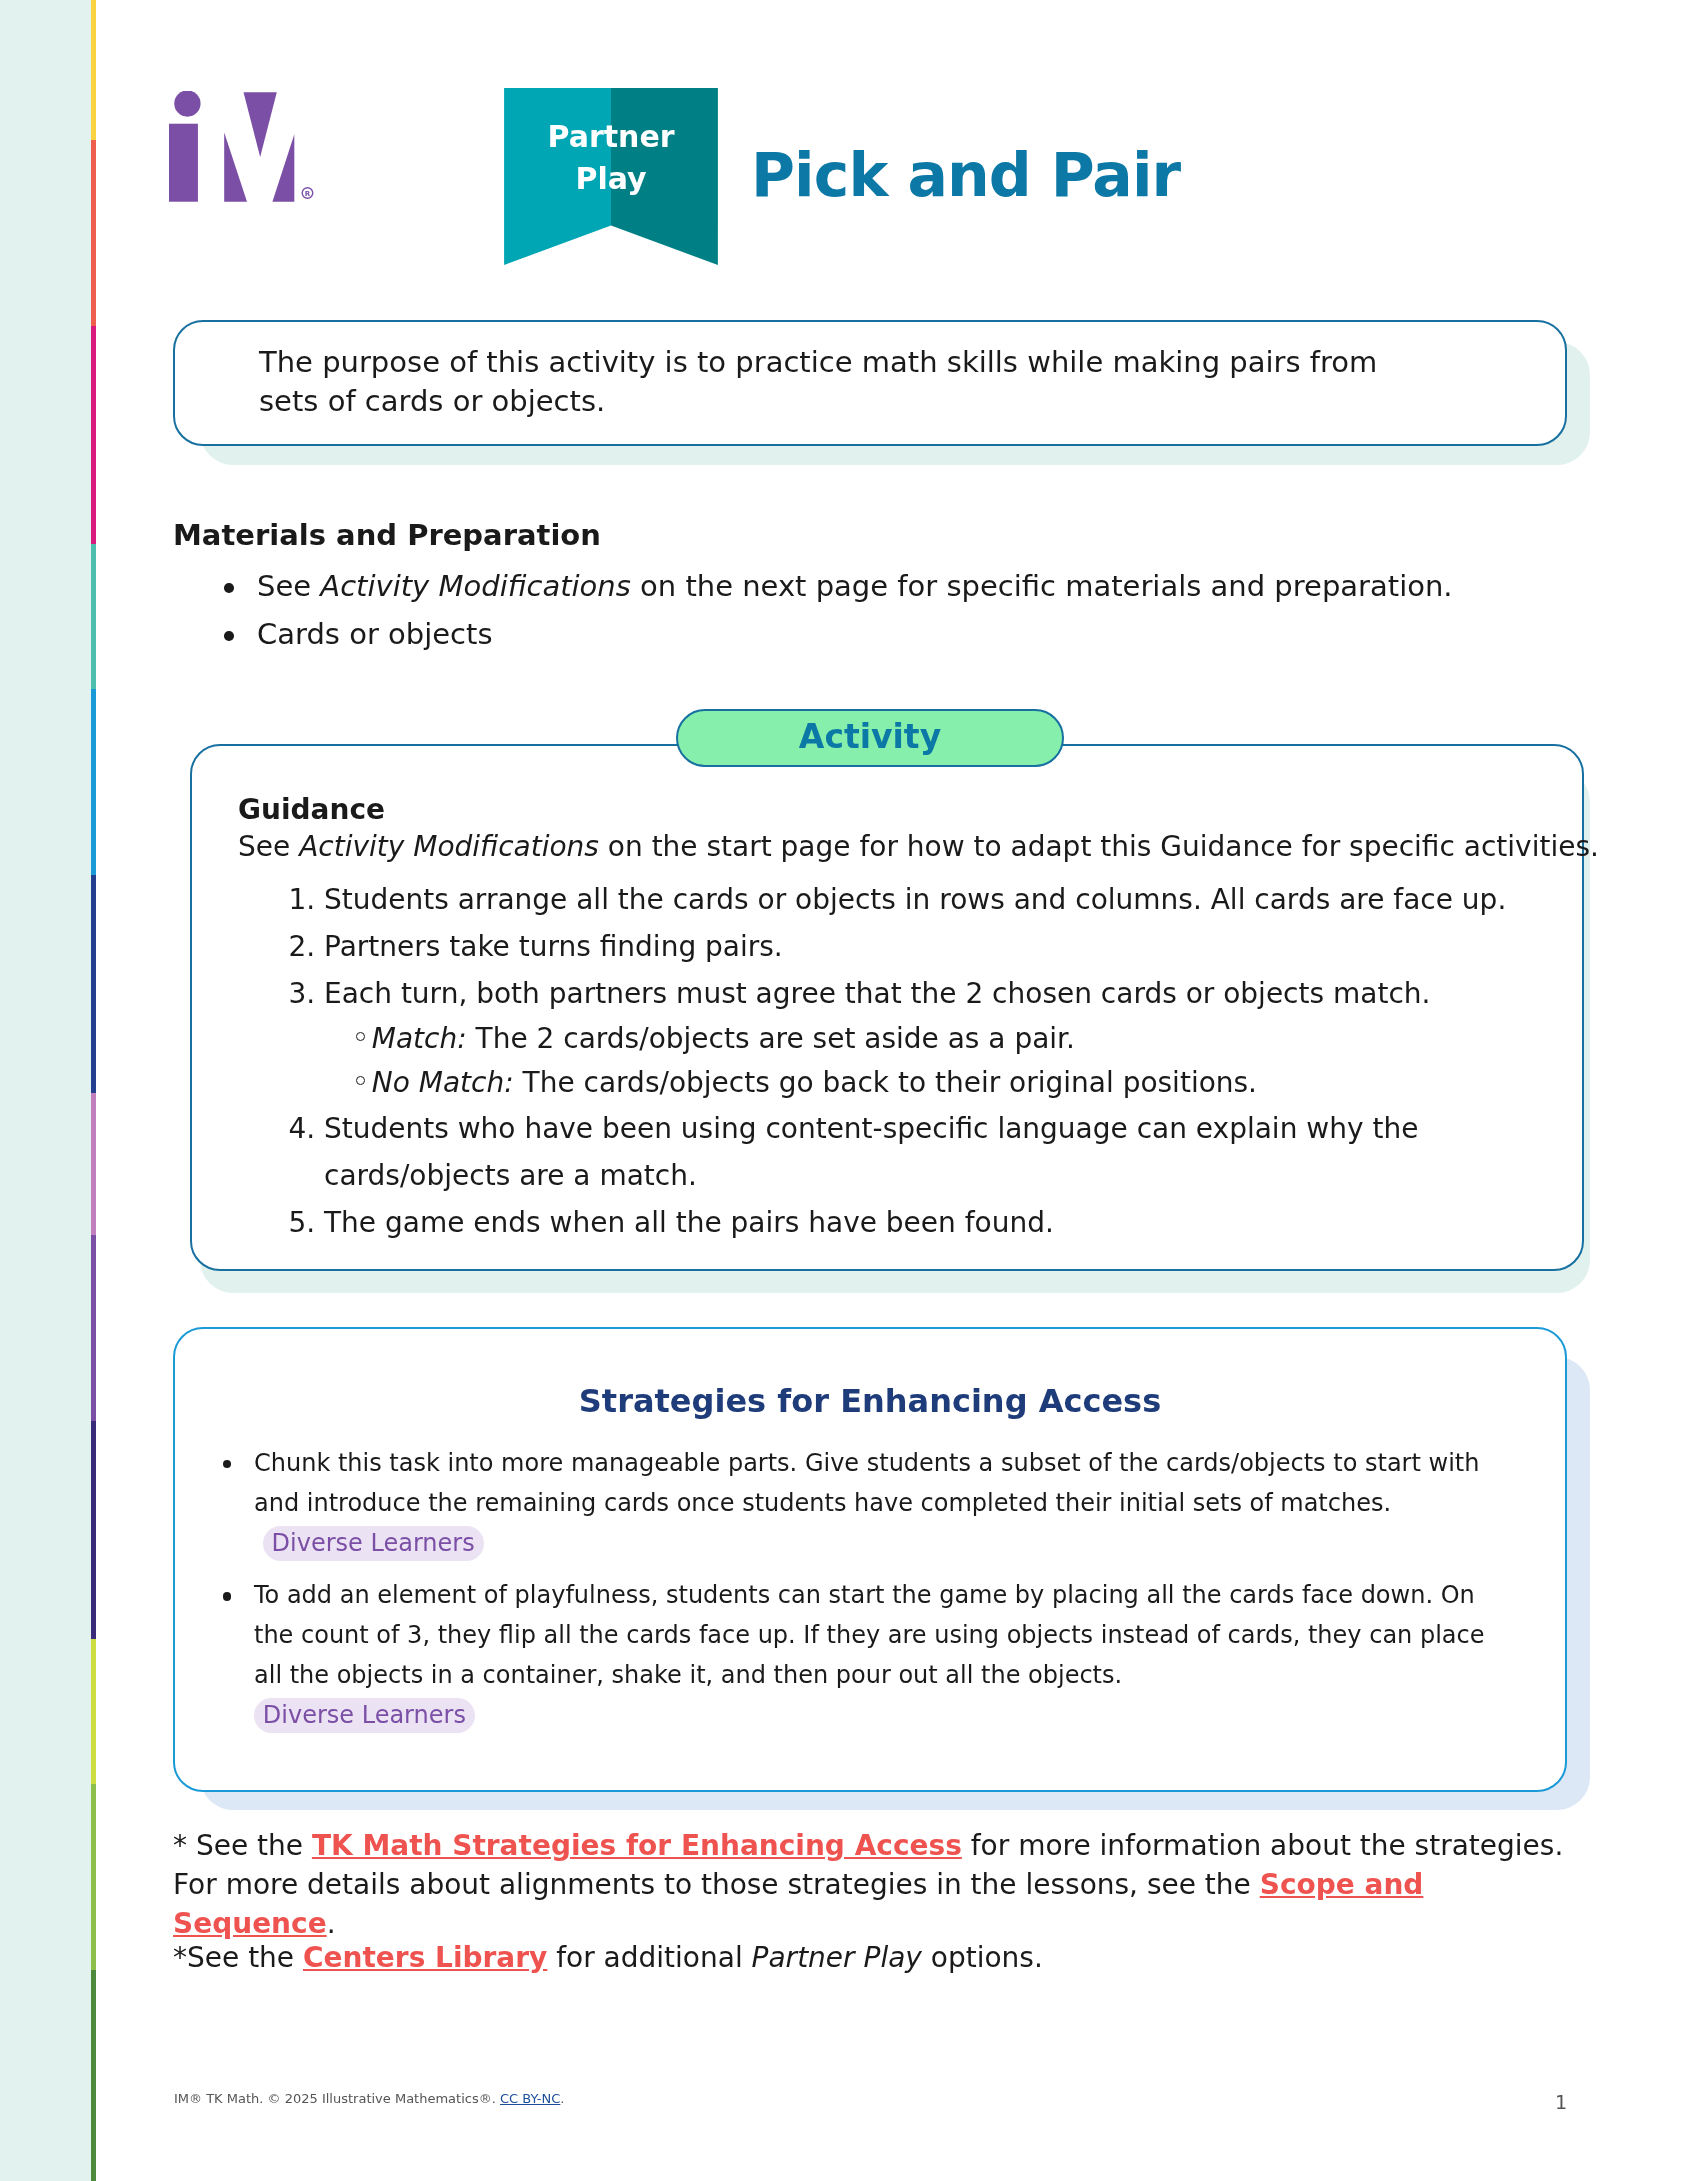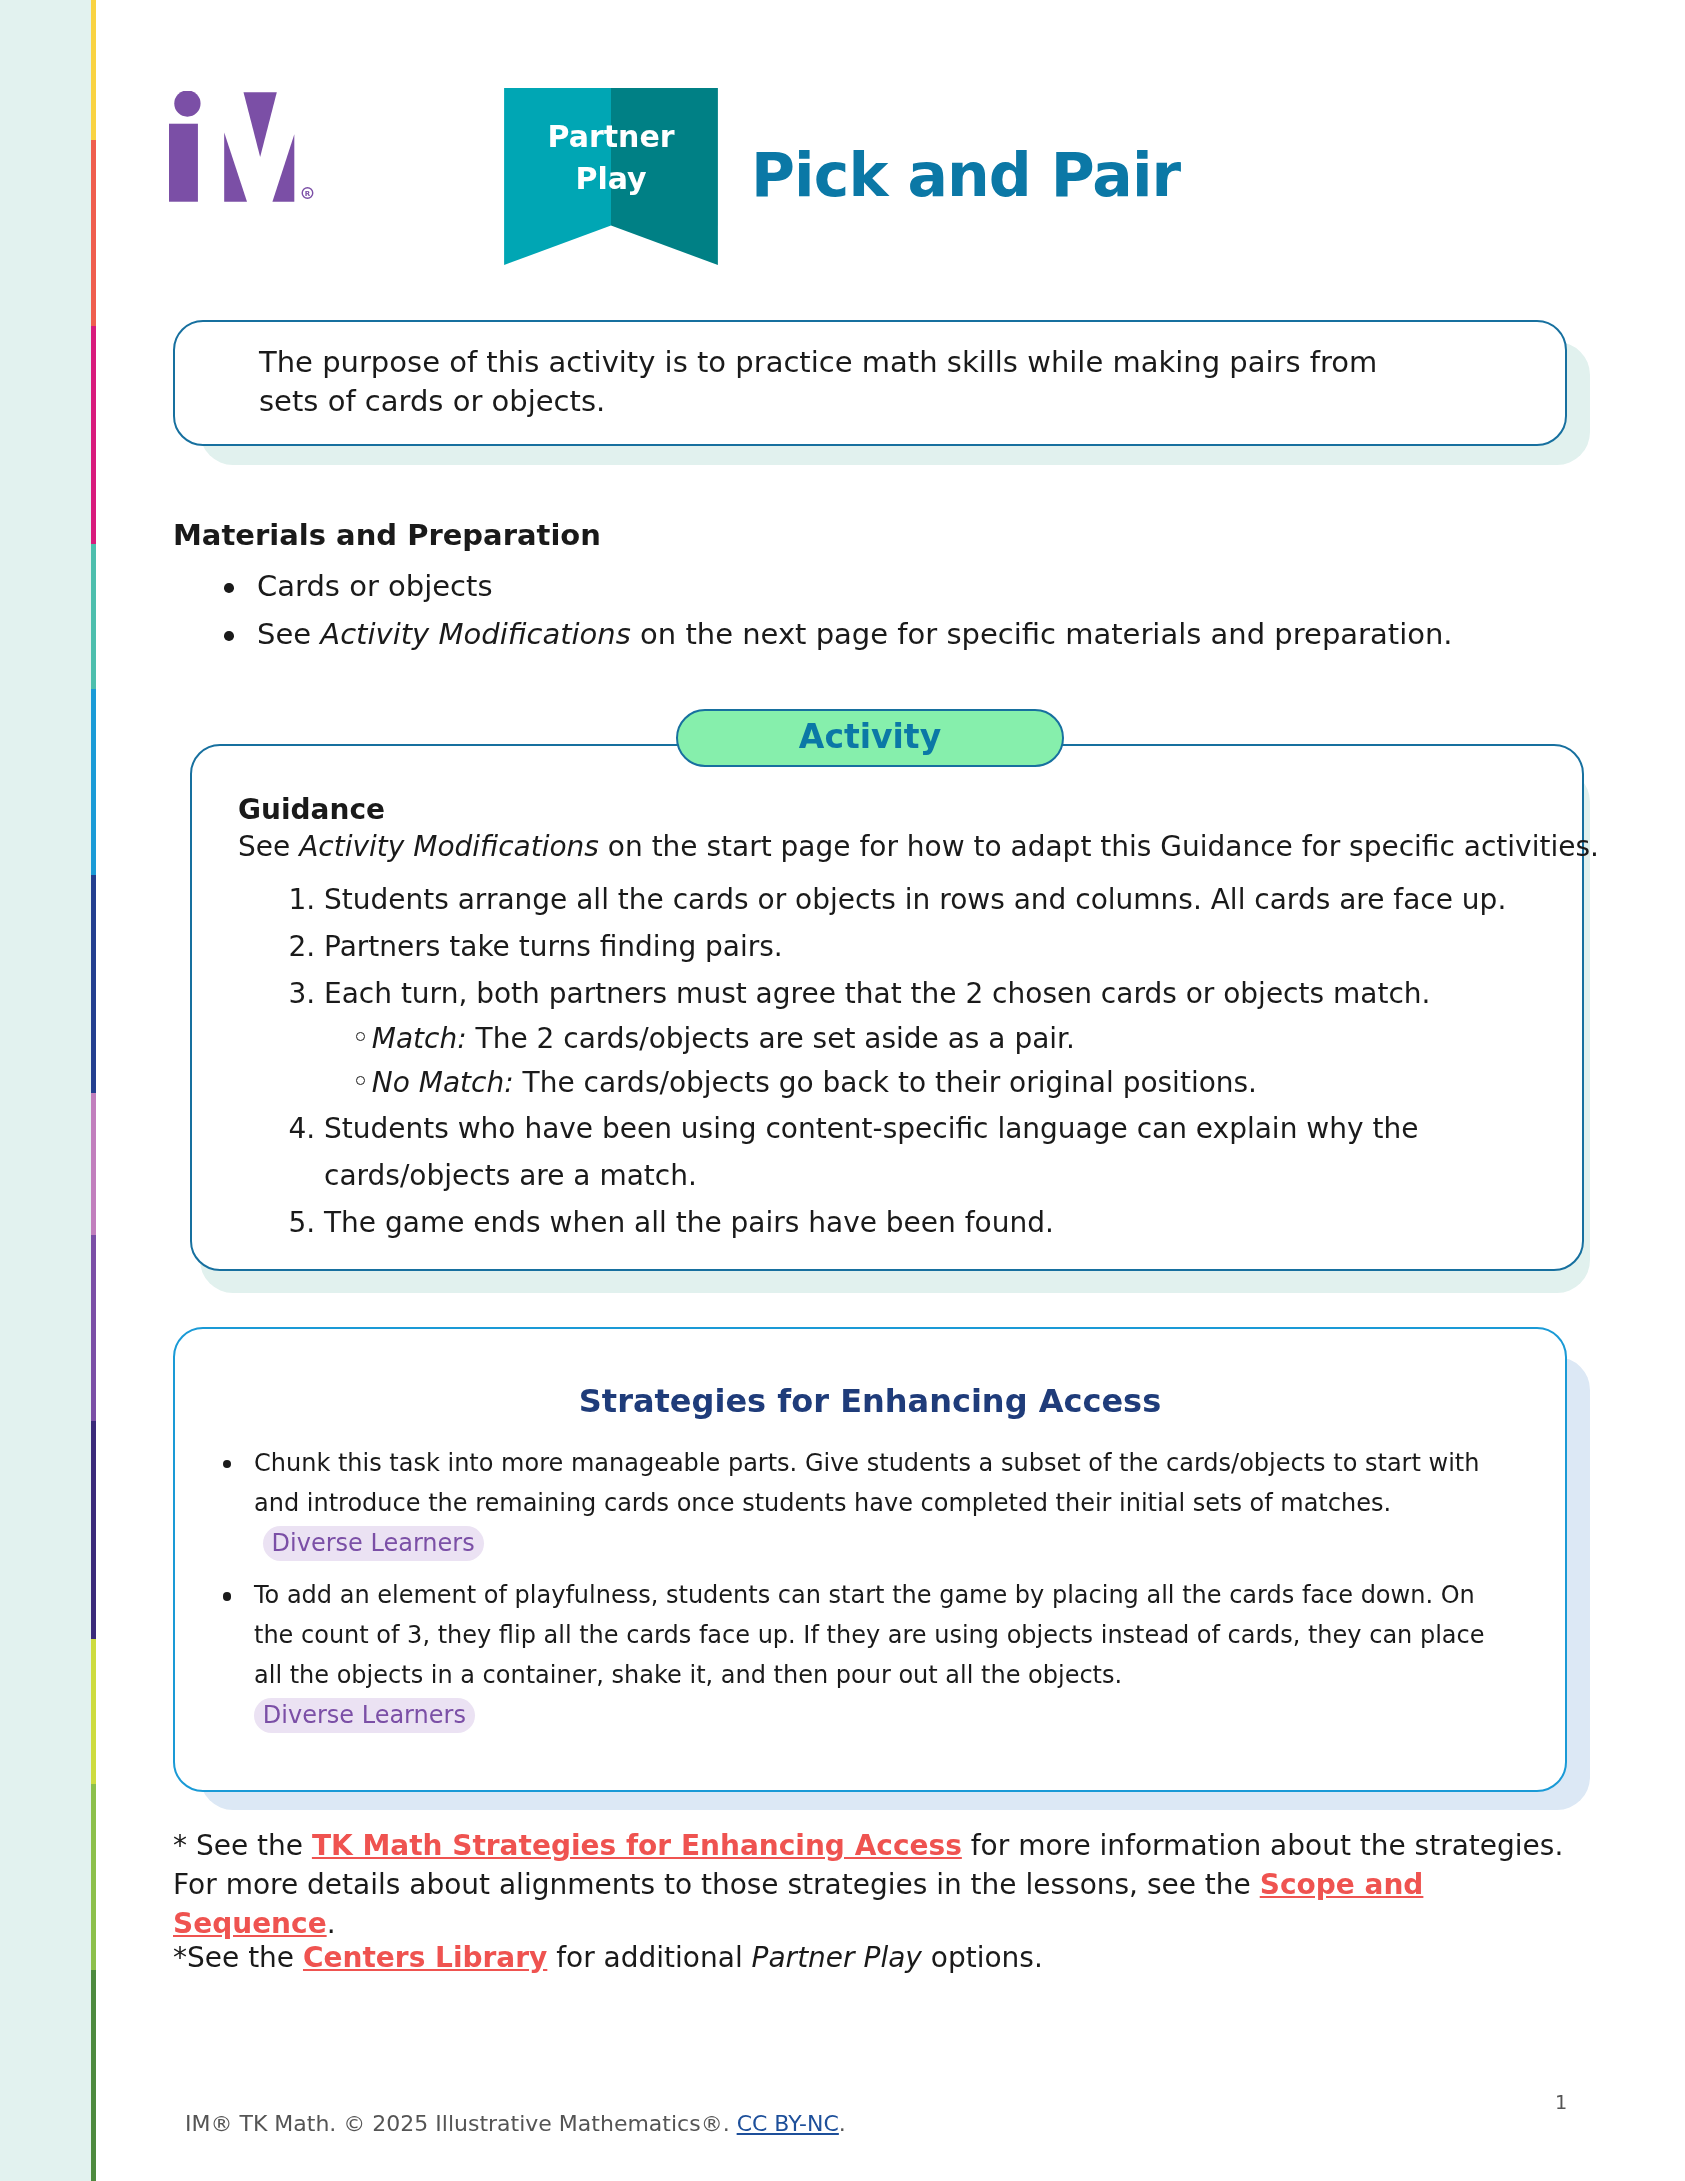--- a/index.html
+++ b/index.html
@@ -51,21 +51,21 @@
   .strat-list li { position: relative; padding-left: 35px; font-size: 24px; line-height: 40px; margin-bottom: 12.3px; }
   .strat-list li::before { content: ""; position: absolute; left: 3.5px; top: 16.7px; width: 8.8px; height: 8.8px; border-radius: 50%; background: #1a1a1a; }
   .tag { display: inline-block; background: #ebe2f3; color: #7b4fa6; border-radius: 19.3px; padding: 0 8.8px; line-height: 35px; margin-left: 8.8px; }
   .tag.first { margin-left: 0; }
 
   .footnote { position: absolute; left: 173px; font-size: 28px; line-height: 39px; width: 1404px; }
   .fn1 { top: 1826px; }
   .fn2 { top: 1938px; }
   .link { color: #ef5350; font-weight: bold; text-decoration: underline; }
 
-  .footer { position: absolute; left: 185px; top: 2091px; font-size: 22px; color: #555; white-space: nowrap; margin-top: 20px; }
+  .footer { position: absolute; left: 174px; top: 2091px; font-size: 13px; color: #555; white-space: nowrap; }
   .footer .license { color: #1d4f9a; text-decoration: underline; }
   .page-num { position: absolute; left: 1555px; top: 2091px; font-size: 19.3px; color: #555; }
 </style>
 </head>
 <body>
 
 <div class="left-panel"></div>
 <div class="stripe">
   <div style="height:140px;background:#f9d342"></div>
   <div style="height:186px;background:#ef5e4e"></div>
@@ -102,22 +102,22 @@
 
 <h1 class="title">Pick and Pair</h1>
 
 <div class="shadow purpose-shadow"></div>
 <div class="box purpose-box">
   <p class="purpose-text">The purpose of this activity is to practice math skills while making pairs from sets of cards or objects.</p>
 </div>
 
 <h2 class="materials-heading">Materials and Preparation</h2>
 <ul class="bullets">
+  <li><span>See </span><em>Activity Modifications</em><span> on the next page for specific materials and preparation.</span></li>
   <li><span>Cards or objects</span></li>
-  <li><span>See </span><em>Activity Modifications</em><span> on the next page for specific materials and preparation.</span></li>
 </ul>
 
 <div class="shadow activity-shadow"></div>
 <div class="box activity-box">
   <div class="guidance-head">Guidance</div>
   <div class="guidance-intro"><span>See </span><em>Activity Modifications</em><span> on the start page for how to adapt this Guidance for specific activities.</span></div>
   <ol class="steps">
     <li><span class="num">1.</span><span>Students arrange all the cards or objects in rows and columns. All cards are face up.</span></li>
     <li><span class="num">2.</span><span>Partners take turns finding pairs.</span></li>
     <li><span class="num">3.</span><span>Each turn, both partners must agree that the 2 chosen cards or objects match.</span></li>

